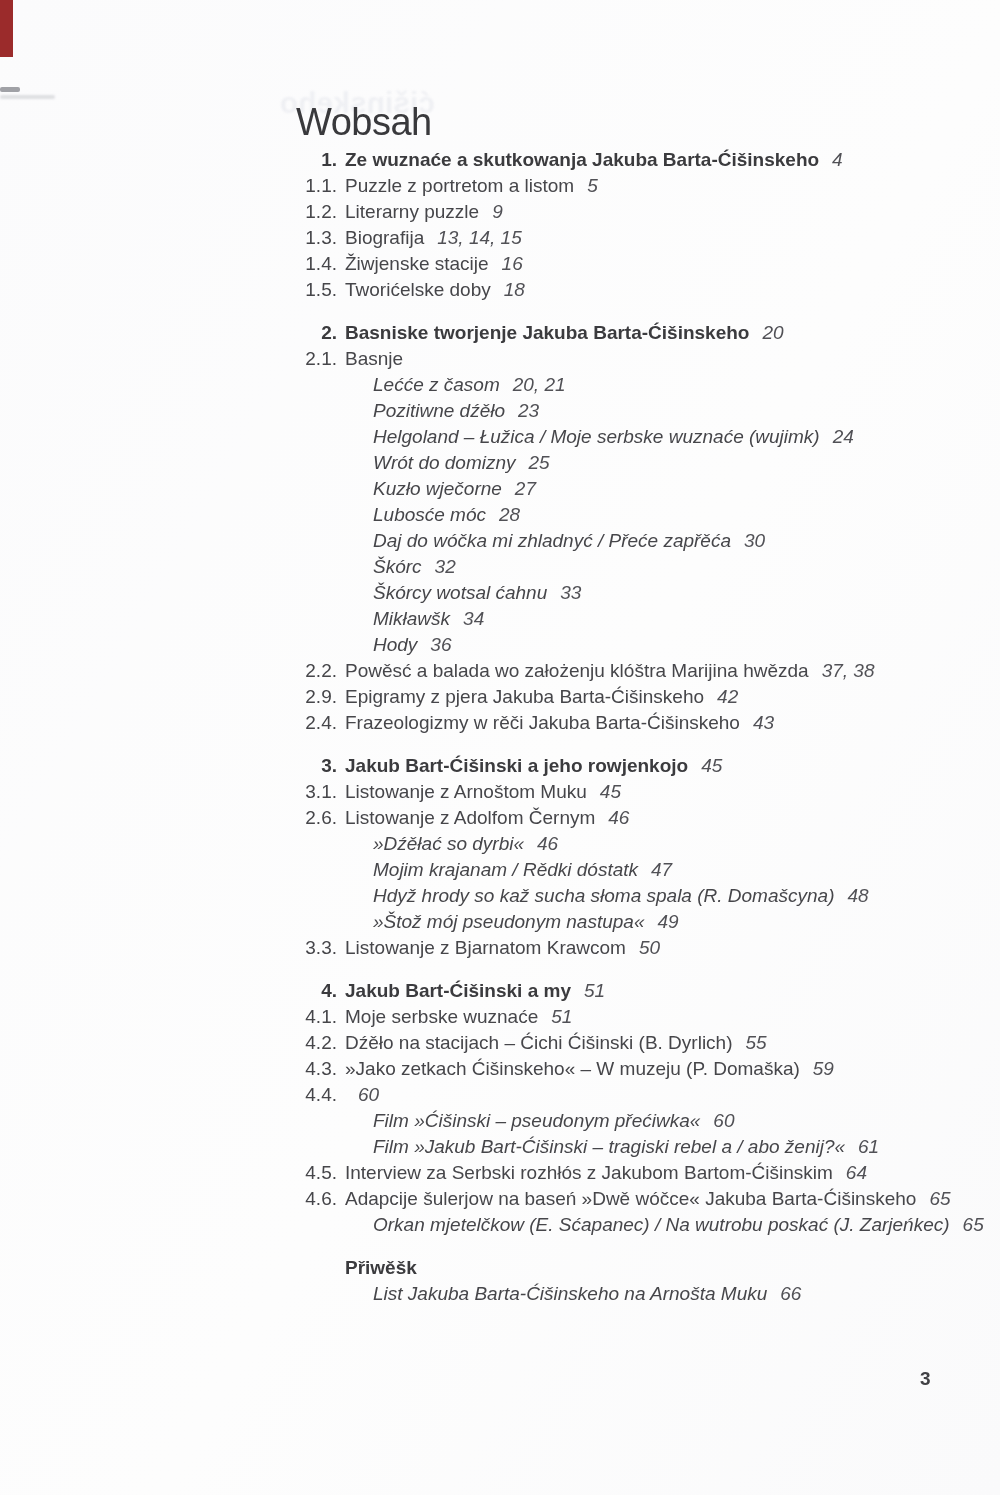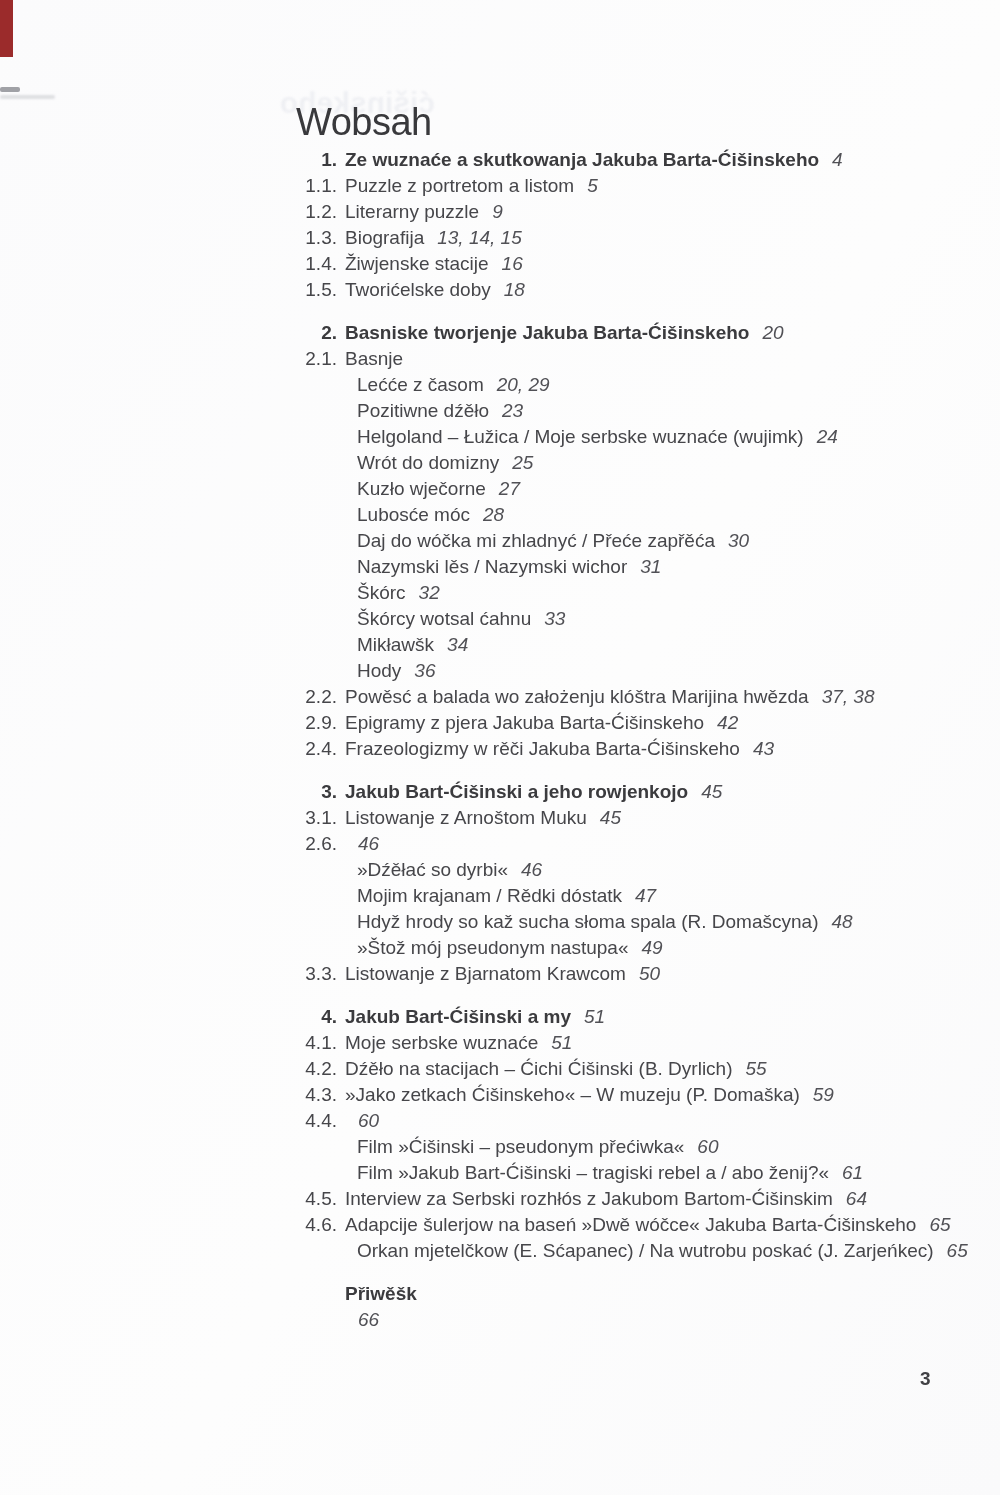--- a/index.html
+++ b/index.html
@@ -38,21 +38,21 @@
   }
   
   .toc{
     position:absolute;left:289px;top:147px;width:690px;
     font-size:19px;line-height:26px;color:#46464a;
   }
   .row{display:flex;align-items:baseline;white-space:nowrap;}
   .row.gap{margin-top:17px;}
   .row.bold{font-weight:700;color:#3b3b3e;}
   .num{width:48px;text-align:right;padding-right:8px;flex:none;}
-  .sub .label{margin-left:12px;}
+  .sub .label{margin-left:28px;font-style:italic;}
   .pages{font-style:italic;padding-left:13px;color:#515156;}
   .row.bold .pages{font-weight:400;}
   
   .folio{
     position:absolute;left:920px;top:1368px;
     font-size:19px;font-weight:700;color:#404044;
   }
 </style>
 </head>
 <body>
@@ -101,21 +101,21 @@
         <span class="label">Basniske tworjenje Jakuba Barta-Ćišinskeho</span>
         <span class="pages">20</span>
       </div>
       <div class="row">
         <span class="num">2.1.</span>
         <span class="label">Basnje</span>
       </div>
       <div class="row sub">
         <span class="num"></span>
         <span class="label">Lećće z časom</span>
-        <span class="pages">20, 29</span>
+        <span class="pages">20, 21</span>
       </div>
       <div class="row sub">
         <span class="num"></span>
         <span class="label">Pozitiwne dźěło</span>
         <span class="pages">23</span>
       </div>
       <div class="row sub">
         <span class="num"></span>
         <span class="label">Helgoland – Łužica / Moje serbske wuznaće (wujimk)</span>
         <span class="pages">24</span>
@@ -132,25 +132,20 @@
       </div>
       <div class="row sub">
         <span class="num"></span>
         <span class="label">Lubosće móc</span>
         <span class="pages">28</span>
       </div>
       <div class="row sub">
         <span class="num"></span>
         <span class="label">Daj do wóčka mi zhladnyć / Přeće zapřěća</span>
         <span class="pages">30</span>
-      </div>
-      <div class="row sub">
-        <span class="num"></span>
-        <span class="label">Nazymski lěs / Nazymski wichor</span>
-        <span class="pages">31</span>
       </div>
       <div class="row sub">
         <span class="num"></span>
         <span class="label">Škórc</span>
         <span class="pages">32</span>
       </div>
       <div class="row sub">
         <span class="num"></span>
         <span class="label">Škórcy wotsal ćahnu</span>
         <span class="pages">33</span>
@@ -185,20 +180,21 @@
         <span class="label">Jakub Bart-Ćišinski a jeho rowjenkojo</span>
         <span class="pages">45</span>
       </div>
       <div class="row">
         <span class="num">3.1.</span>
         <span class="label">Listowanje z Arnoštom Muku</span>
         <span class="pages">45</span>
       </div>
       <div class="row">
         <span class="num">2.6.</span>
+        <span class="label">Listowanje z Adolfom Černym</span>
         <span class="pages">46</span>
       </div>
       <div class="row sub">
         <span class="num"></span>
         <span class="label">»Dźěłać so dyrbi«</span>
         <span class="pages">46</span>
       </div>
       <div class="row sub">
         <span class="num"></span>
         <span class="label">Mojim krajanam / Rědki dóstatk</span>
@@ -267,18 +263,19 @@
         <span class="num"></span>
         <span class="label">Orkan mjetelčkow (E. Sćapanec) / Na wutrobu poskać (J. Zarjeńkec)</span>
         <span class="pages">65</span>
       </div>
       <div class="row bold gap">
         <span class="num"></span>
         <span class="label">Přiwěšk</span>
       </div>
       <div class="row sub">
         <span class="num"></span>
+        <span class="label">List Jakuba Barta-Ćišinskeho na Arnošta Muku</span>
         <span class="pages">66</span>
       </div>
     </div>
 
   <div class="folio">3</div>
 </div>
 
 </body></html>

